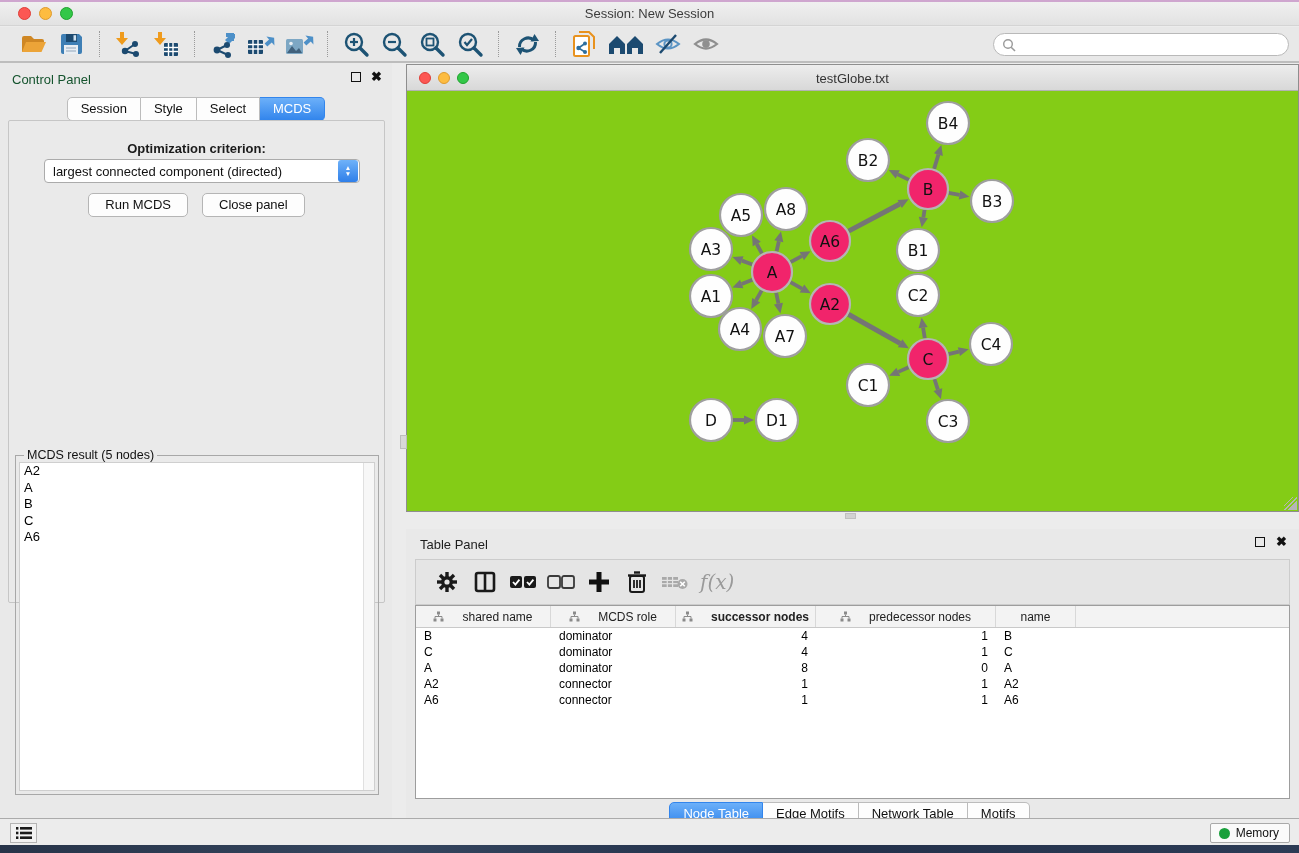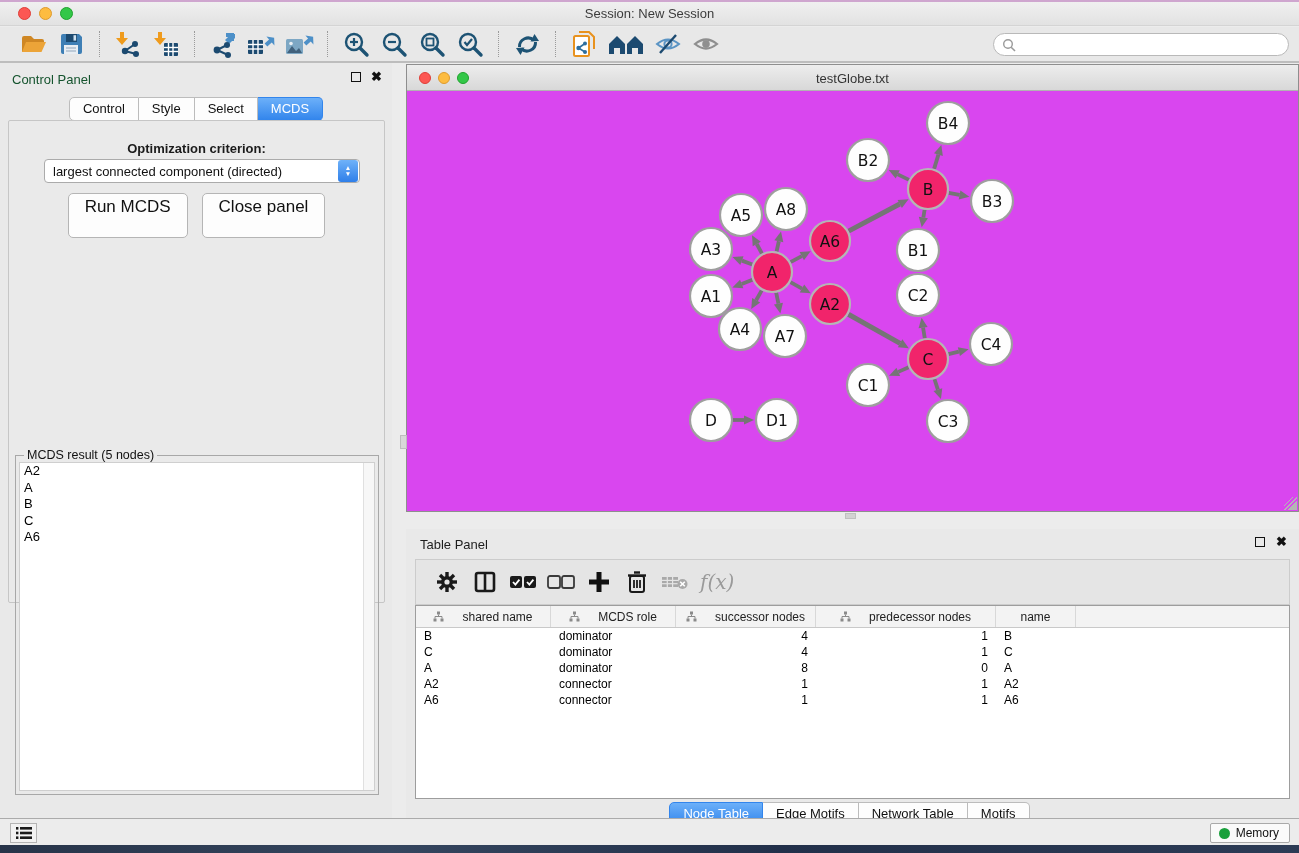--- a/index.html
+++ b/index.html
@@ -41,36 +41,36 @@
   .seg-tab.active { background:linear-gradient(#6cb0f9,#3285ec); color:#fff; border-color:#3285ec; }
   .cp-content { position:absolute; left:8px; top:57px; width:377px; height:483px;
     border:1px solid #c6c6c6; background:#eaeaea; border-radius:2px; }
   .opt-label { margin-top:20px; text-align:center; font-size:13px; font-weight:bold; color:#1b1b1b; }
   .dropdown { position:absolute; left:35px; top:38px; width:316px; height:24px; background:#fff;
     border:1px solid #ababab; border-radius:4px; display:flex; align-items:center; }
   .dropdown .dd-text { flex:1; font-size:13px; color:#111; padding-left:8px; white-space:nowrap; overflow:hidden; }
   .dd-stepper { width:20px; height:22px; border-radius:3px; background:linear-gradient(#6fb2f9,#2f7fe9);
     display:flex; flex-direction:column; align-items:center; justify-content:center; color:#fff; font-size:6.5px; line-height:6px; margin-right:1px; }
   .cp-buttons { position:absolute; left:0; right:0; top:72px; display:flex; justify-content:center; gap:14px; }
-  .btn { font-size:17px; color:#111; background:#fdfdfd; border:1px solid #b5b5b5; border-radius:5px; padding:3px 16px 20px; }
+  .btn { font-size:13px; color:#111; background:#fdfdfd; border:1px solid #b5b5b5; border-radius:5px; padding:3px 16px 4px; }
   .result-box { position:absolute; left:6px; top:334px; width:364px; height:340px; border:1px solid #a8a8a8; }
   .result-legend { position:absolute; left:8px; top:-8px; background:#eaeaea; font-size:12.5px; color:#111; padding:0 3px; }
   .result-list { position:absolute; left:3px; top:6px; right:3px; bottom:3px; background:#fff; border:1px solid #cfcfcf; overflow:hidden; }
   .result-scroll { position:absolute; right:0; top:0; bottom:0; width:11px; background:#f7f7f7; border-left:1px solid #e0e0e0; }
   .result-item { font-size:13px; color:#000; padding-left:4px; line-height:16.5px; }
   .result-item:first-child { margin-top:3px; }
 
   
   .net-window { position:absolute; left:406px; top:62px; width:893px; height:448px;
     border:1px solid #8e8e8e; background:#fff; }
   .net-titlebar { position:relative; height:26px; background:linear-gradient(#ededed,#d8d8d8); border-bottom:1px solid #b2b2b2; }
   .net-lights { position:absolute; left:12px; top:7px; display:flex; gap:7px; }
   .net-lights .light { width:12px; height:12px; }
   .net-title { position:absolute; left:0; right:0; top:6px; text-align:center; font-size:13px; color:#333; }
-  .net-canvas { position:absolute; left:0; top:26px; right:0; bottom:0; background:#d946ef;text-decoration:underline; }
+  .net-canvas { position:absolute; left:0; top:26px; right:0; bottom:0; background:#84cc16;text-decoration:underline; }
   .resize-grip { position:absolute; right:1px; bottom:1px; width:13px; height:13px;
     background:
       linear-gradient(135deg, transparent 0 6px, #b5b5b5 6px 7px, transparent 7px 9px, #b5b5b5 9px 10px, transparent 10px 12px, #b5b5b5 12px 13px) ; }
   .v-split-handle { position:absolute; left:400px; top:433px; width:7px; height:14px; background:#d8d8d8; border:1px solid #bdbdbd; }
   .h-split-handle { position:absolute; left:845px; top:511px; width:11px; height:6px; background:#d2d2d2; border:1px solid #c0c0c0; }
 
   
   .table-panel { position:absolute; left:406px; top:518px; width:893px; height:300px; background:#e9e9e9;margin-top:9px; }
   .tp-header { position:relative; height:28px; }
   .tp-title { position:absolute; left:14px; top:8px; font-size:13px; color:#1e1e1e; }
@@ -271,21 +271,21 @@
 
   <div class="control-panel">
     <div class="cp-header">
       <span class="cp-title">Control Panel</span>
       <span class="cp-icons">
         <span class="float-box"></span>
         <span class="close-x">✖</span>
       </span>
     </div>
     <div class="seg-tabs" id="cp-tabs">
-        <div class="seg-tab">Control</div>
+        <div class="seg-tab">Session</div>
         <div class="seg-tab">Style</div>
         <div class="seg-tab">Select</div>
         <div class="seg-tab active">MCDS</div>
       </div>
     <div class="cp-content">
       <div class="opt-label">Optimization criterion:</div>
       <div class="dropdown">
         <span class="dd-text">largest connected component (directed)</span>
         <span class="dd-stepper">
             <span>▲</span>
@@ -575,21 +575,21 @@
           </div>
           <div class="dt-hcell" style="width: 125px;">
             <svg width="11" height="11" viewBox="0 0 11 11">
               <rect x="4" y="0.5" width="3" height="3" fill="#8a8a8a"></rect>
               <rect x="0.5" y="7.5" width="3" height="3" fill="#8a8a8a"></rect>
               <rect x="7.5" y="7.5" width="3" height="3" fill="#8a8a8a"></rect>
               <path d="M5.5 3.5 V5.5 M2 7.5 V5.5 H9 V7.5" stroke="#8a8a8a" fill="none"></path>
             </svg>
             <span>MCDS role</span>
           </div>
-          <div class="dt-hcell" style="width: 140px;">
+          <div class="dt-hcell" style="width: 140px; font-weight: bold;">
             <svg width="11" height="11" viewBox="0 0 11 11">
               <rect x="4" y="0.5" width="3" height="3" fill="#8a8a8a"></rect>
               <rect x="0.5" y="7.5" width="3" height="3" fill="#8a8a8a"></rect>
               <rect x="7.5" y="7.5" width="3" height="3" fill="#8a8a8a"></rect>
               <path d="M5.5 3.5 V5.5 M2 7.5 V5.5 H9 V7.5" stroke="#8a8a8a" fill="none"></path>
             </svg>
             <span>successor nodes</span>
           </div>
           <div class="dt-hcell" style="width: 180px;">
             <svg width="11" height="11" viewBox="0 0 11 11">

